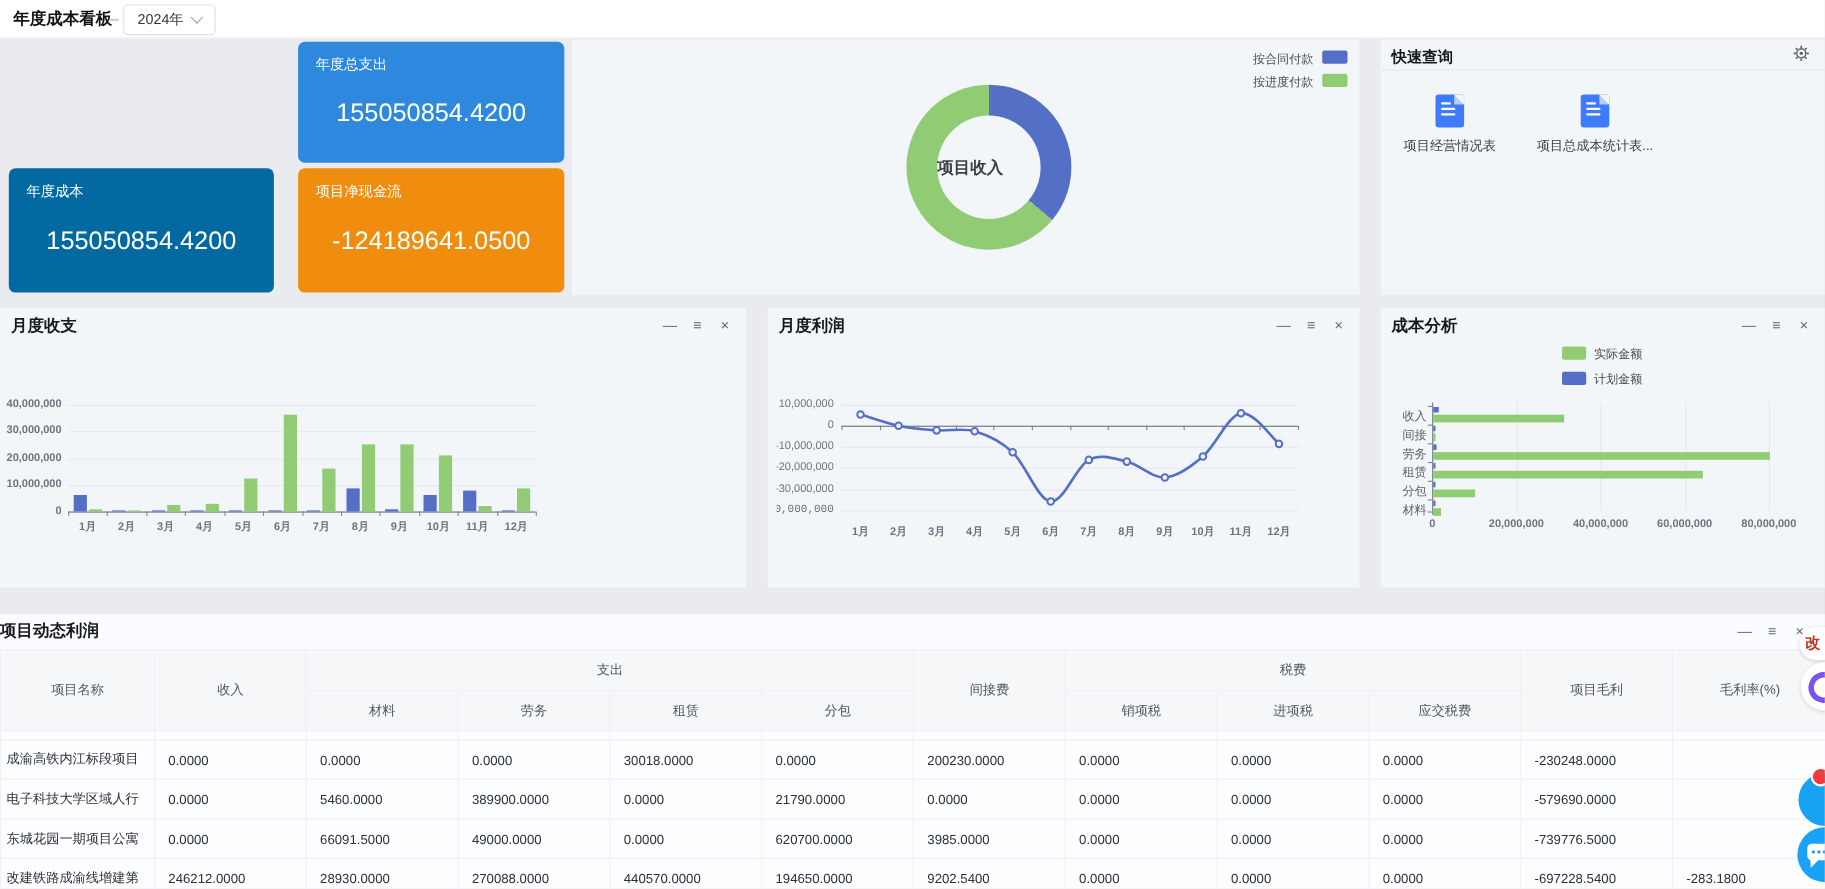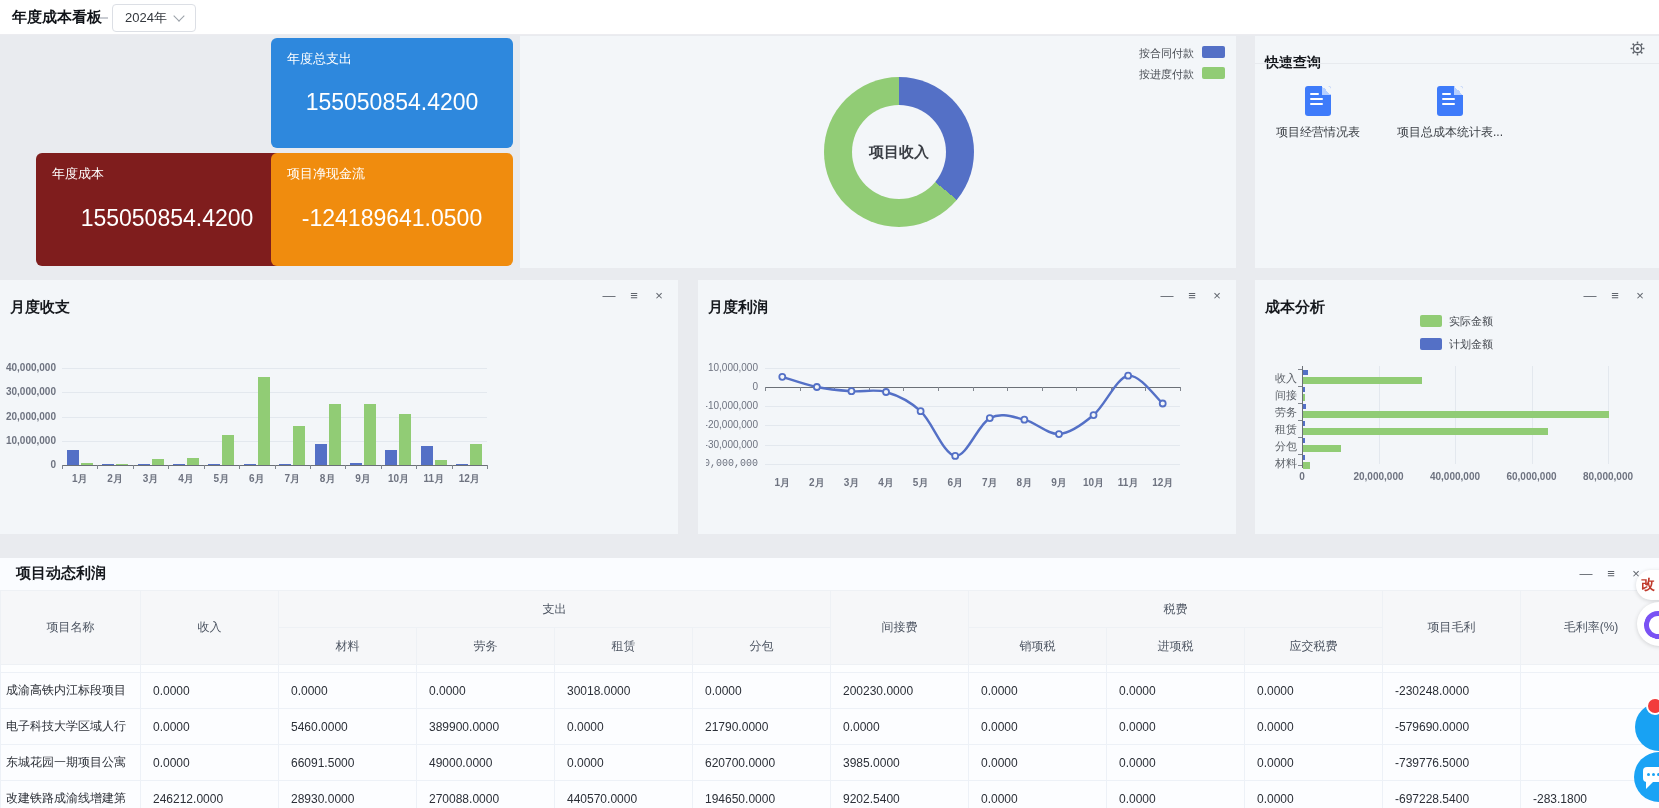--- a/index.html
+++ b/index.html
@@ -7,35 +7,35 @@
        font-family:"Liberation Sans","DejaVu Sans",sans-serif;color:#2c3038;}
   .topbar{position:absolute;left:0;top:0;width:1659px;height:34px;background:#fff;border-bottom:1px solid #ececf0;}
   .app-title{position:absolute;left:12px;top:8px;font-size:15px;font-weight:bold;color:#101318;}
   .title-dash{position:absolute;left:100px;top:17px;width:8px;height:2px;background:#c9ccd2;}
   .year-select{position:absolute;left:112px;top:4px;width:82px;height:26px;background:#fff;border:1px solid #dcdfe5;
        border-radius:4px;display:flex;align-items:center;justify-content:center;gap:8px;cursor:pointer;}
   .year-select span.val{font-size:13px;color:#33373d;}
   .chev{width:7px;height:7px;border-right:1.5px solid #9aa0a8;border-bottom:1.5px solid #9aa0a8;
        transform:rotate(45deg);margin-top:-4px;}
   .panel{position:absolute;background:#f3f6f9;}
-  .panel-title{position:absolute;left:10px;top:18px;font-size:15px;font-weight:bold;color:#15181d;}
+  .panel-title{position:absolute;left:10px;top:7px;font-size:15px;font-weight:bold;color:#15181d;}
   .win-controls{position:absolute;top:8px;right:12px;display:flex;gap:11px;}
   .wc{font-size:13px;color:#5f646c;width:14px;text-align:center;cursor:pointer;line-height:16px;}
   
   .kpi-grid{position:absolute;left:8px;top:38px;width:505px;height:230px;}
   .kpi{position:absolute;border-radius:6px;color:#fff;}
   .kpi-label{position:absolute;left:16px;top:12px;font-size:13px;}
   .kpi-value{position:absolute;left:0;width:100%;top:46%;text-align:center;font-size:23px;}
   
   .dlg-row{position:absolute;right:11px;display:flex;align-items:flex-start;gap:8px;height:14px;cursor:pointer;}
   .dlg-text{font-size:11px;color:#4a4e55;}
   .dlg-swatch{width:23px;height:12px;border-radius:2px;}
   .donut{position:absolute;left:304px;top:41px;width:150px;height:150px;border-radius:50%;}
   .hole{position:absolute;left:28px;top:28px;width:94px;height:94px;border-radius:50%;background:#f3f6f9;
-        display:flex;align-items:center;justify-content:center;}
+        display:flex;align-items:center;justify-content:flex-start;}
   .hole span{font-size:15px;font-weight:bold;color:#3a3e45;}
   
   .qq-divider{position:absolute;left:0;top:27px;width:404px;height:1px;background:#e7eaee;}
   .gear{position:absolute;right:14px;top:5px;cursor:pointer;}
   .qq-item{position:absolute;top:50px;width:124px;display:flex;flex-direction:column;align-items:center;cursor:pointer;}
   .doc{width:26px;height:30px;background:#3e7bfa;border-radius:3px;position:relative;}
   .doc .fold{position:absolute;right:0;top:0;width:9px;height:9px;
       background:linear-gradient(to bottom left,#f3f6f9 0 50%,#b7d0ff 50% 100%);border-top-right-radius:3px;}
   .doc .l{position:absolute;left:5px;height:2px;background:#fff;border-radius:1px;}
   .qq-label{margin-top:8px;font-size:12px;color:#3c4046;white-space:nowrap;}
@@ -90,21 +90,21 @@
       <span class="val">2024年</span>
       <span class="chev"></span>
     </div>
   </div>
 
   <div class="kpi-grid" id="kpiGrid">
       <div class="kpi" style="position: absolute; left: 263px; top: 0px; width: 242px; height: 110px; background: rgb(46, 136, 221);">
         <div class="kpi-label" style="position: absolute;">年度总支出</div>
         <div class="kpi-value" style="position: absolute;">155050854.4200</div>
       </div>
-      <div class="kpi" style="position: absolute; left: 0px; top: 115px; width: 262px; height: 113px; background: #7f1d1d; margin-left: 28px;">
+      <div class="kpi" style="position: absolute; left: 0px; top: 115px; width: 241px; height: 113px; background: #0369a1;">
         <div class="kpi-label" style="position: absolute;">年度成本</div>
         <div class="kpi-value" style="position: absolute;">155050854.4200</div>
       </div>
       <div class="kpi" style="position: absolute; left: 263px; top: 115px; width: 242px; height: 113px; background: rgb(240, 140, 14);">
         <div class="kpi-label" style="position: absolute;">项目净现金流</div>
         <div class="kpi-value" style="position: absolute;">-124189641.0500</div>
       </div>
     </div>
 
   <div class="panel" style="left:520px;top:36px;width:716px;height:232px;">
@@ -349,21 +349,21 @@
         <div class="vbar" style="position: absolute; left: 48px; top: 165px; width: 38.25px; height: 7px; background: rgb(145, 204, 117);"></div>
         <div class="tick" style="position: absolute; left: 43px; top: 173.5px; width: 4px; height: 1px;"></div>
         <div class="cat-label" style="position: absolute; top: 176px;">材料</div>
         <div class="vbar" style="position: absolute; left: 48px; top: 175px; width: 1.53px; height: 5px; background: rgb(84, 112, 198);"></div>
         <div class="vbar" style="position: absolute; left: 48px; top: 182px; width: 6.885px; height: 7px; background: rgb(145, 204, 117);"></div>
         <div class="tick" style="position: absolute; left: 43px; top: 184.5px; width: 4px; height: 1px;"></div>
       </div>
   </div>
 
   <div class="table-panel">
-    <div class="panel-title" style="left:16px;top:6px;">项目动态利润</div>
+    <div class="panel-title" style="left:0;top:6px;">项目动态利润</div>
     <div class="win-controls" style="right:16px;">
       <span class="wc">—</span>
       <span class="wc">≡</span>
       <span class="wc">×</span>
     </div>
     <table class="ptable">
       <colgroup id="cols">
           <col style="width: 140px;">
           <col style="width: 138px;">
           <col style="width: 138px;">

